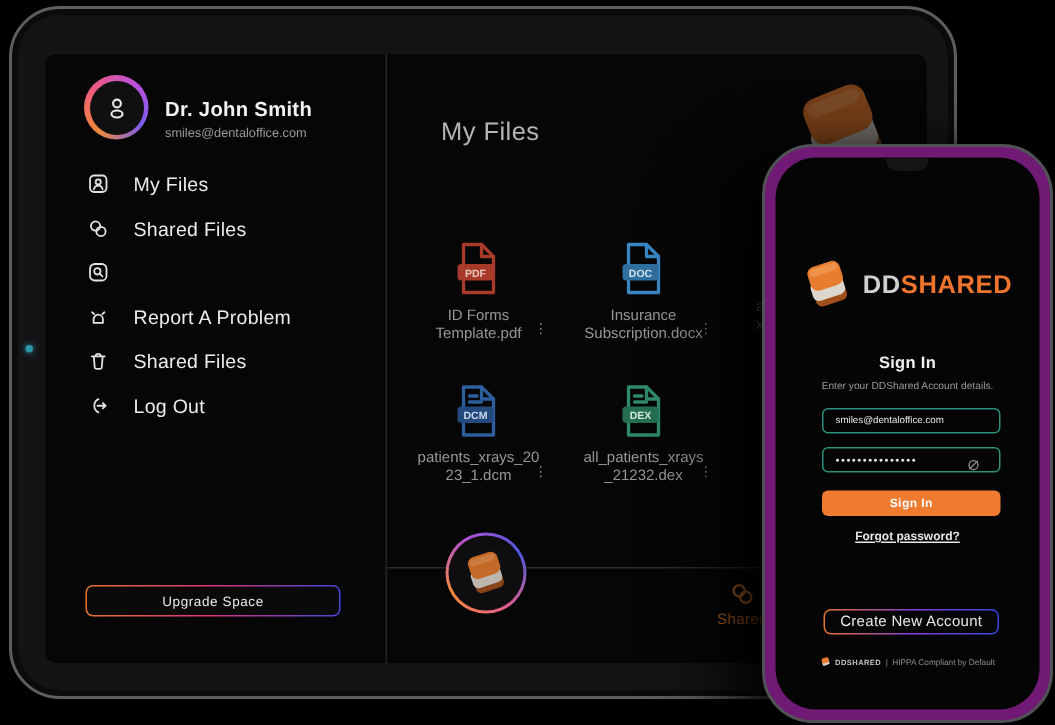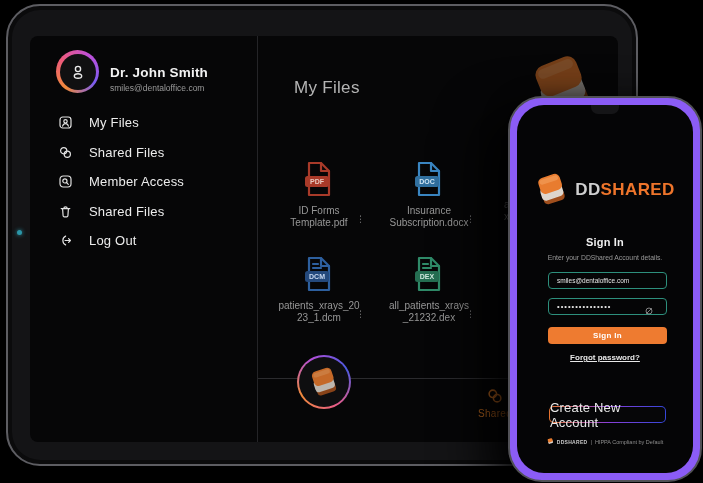--- a/index.html
+++ b/index.html
@@ -61,21 +61,21 @@
   .fab-inner{width:100%;height:100%;border-radius:50%;background:#0e0e10;
           display:flex;align-items:center;justify-content:center;}
   .fab-inner svg{width:30px;height:30px;filter:brightness(.85);}
   .shared-tab{position:absolute;left:209px;top:351px;width:56px;display:flex;flex-direction:column;
           align-items:center;gap:3px;cursor:pointer;z-index:2;}
   .shared-tab svg{width:18px;height:18px;stroke:#c06a20;fill:none;stroke-width:1.3;}
   .shared-label{font-size:10px;color:#c06a20;letter-spacing:.3px;}
 
   
   .phone{position:absolute;left:508px;top:96px;width:194px;height:386px;box-sizing:border-box;
-          background:#8b5cf6;border:2px solid #515156;border-radius:34px;z-index:5;
+          background:#701a75;border:2px solid #515156;border-radius:34px;z-index:5;
           box-shadow:-24px 18px 50px rgba(0,0,0,.85), 0 6px 24px rgba(0,0,0,.6);}
   .pscreen{position:absolute;left:7px;top:7px;right:7px;bottom:7px;background:#050506;
           border-radius:27px;overflow:hidden;}
   .pnotch{position:absolute;left:50%;top:0;transform:translateX(-50%);width:28px;height:9px;
           background:#151517;border-radius:0 0 7px 7px;}
   .brand-row{position:absolute;top:68px;left:0;right:0;display:flex;align-items:center;
           justify-content:center;gap:7px;}
   .brand-row svg{width:33px;height:33px;}
   .brand-text{font-size:17px;font-weight:bold;letter-spacing:.4px;}
   .brand-dd{color:#cfcfcf;} .brand-shared{color:#ee752b;}
@@ -91,21 +91,21 @@
   .eye-off svg{width:10px;height:10px;stroke:#9a9a9a;fill:none;stroke-width:1;}
   .signin-btn{position:absolute;left:31px;top:222px;width:119px;height:17px;background:#ee7b30;
           border:none;border-radius:4px;color:#fff;font-size:8px;font-weight:bold;
           letter-spacing:.3px;cursor:pointer;font-family:inherit;}
   .forgot{position:absolute;top:248px;width:100%;text-align:center;font-size:8px;color:#e8e8e8;
           font-weight:bold;text-decoration:underline;cursor:pointer;}
   .create-wrap{position:absolute;left:32px;top:301px;width:117px;height:17px;border-radius:5px;
           padding:1px;box-sizing:border-box;cursor:pointer;
           background:linear-gradient(90deg,#e8742e,#8a3fd8,#3546d8);}
   .create-inner{width:100%;height:100%;border-radius:4px;background:#060608;display:flex;
-          align-items:center;justify-content:center;font-size:13px;color:#e8e8e8;letter-spacing:.2px;}
+          align-items:center;justify-content:center;font-size:10px;color:#e8e8e8;letter-spacing:.2px;}
   .pfooter{position:absolute;top:333px;width:100%;display:flex;align-items:center;
           justify-content:center;gap:3px;color:#8d8d8d;font-size:5.5px;}
   .pfooter svg{width:7px;height:7px;}
   .pf-brand{font-weight:bold;color:#c8c8c8;font-size:5px;letter-spacing:.3px;}
 </style>
 </head>
 <body>
 
 <div class="tablet">
   <div class="tablet-camera"></div>
@@ -142,38 +142,47 @@
               <circle cx="9.3" cy="9.3" r="3.1"></circle>
             </svg>
           <span class="menu-label">Shared Files</span>
         </div>
         <div class="menu-item">
           <svg viewBox="0 0 15 15">
             <rect x="2" y="2" width="11" height="11" rx="3.2"></rect>
               <circle cx="6.9" cy="6.9" r="2.1"></circle>
             <path d="M8.4 8.4 l1.9 1.9"></path>
             </svg>
-          <span class="menu-label">Member Access</span>
+        </div>
+        <div class="menu-item">
+          <svg viewBox="0 0 15 15">
+            <path d="M4.4 11.3 v-2.4 a3.1 3.1 0 0 1 6.2 0 v2.4 z"></path>
+            <path d="M3.4 4.2 l1.3 1.1 M11.6 4.2 l-1.3 1.1"></path>
+            </svg>
+          <span class="menu-label">Report A Problem</span>
         </div>
         <div class="menu-item">
           <svg viewBox="0 0 15 15">
             <path d="M4.6 4.9 l.5 6.9 a1.2 1.2 0 0 0 1.2 1.1 h2.4 a1.2 1.2 0 0 0 1.2-1.1 l.5-6.9"></path>
             <path d="M3.2 4.6 h8.6 M5.8 4.4 c0-2 3.4-2 3.4 0"></path>
             </svg>
           <span class="menu-label">Shared Files</span>
         </div>
         <div class="menu-item">
           <svg viewBox="0 0 15 15">
             <path d="M7.6 3.1 a4.9 4.9 0 0 0 0 8.8"></path>
             <path d="M7 7.5 h5.4 M10.6 5.7 l1.8 1.8 -1.8 1.8"></path>
             </svg>
           <span class="menu-label">Log Out</span>
         </div>
       </nav>
 
+      <div class="upgrade-wrap">
+        <div class="upgrade-inner">Upgrade Space</div>
+      </div>
     </aside>
 
     <section class="main">
       <div class="main-title">My Files</div>
 
       <div class="dim-logo">
         <svg viewBox="0 0 40 40" width="64" height="64">
           <g transform="rotate(-18 20 20)">
             <rect x="7" y="22" width="26" height="14" rx="5" fill="#a04f1d"></rect>
             <rect x="6" y="15" width="27" height="16" rx="5" fill="#ddd6cd"></rect>

